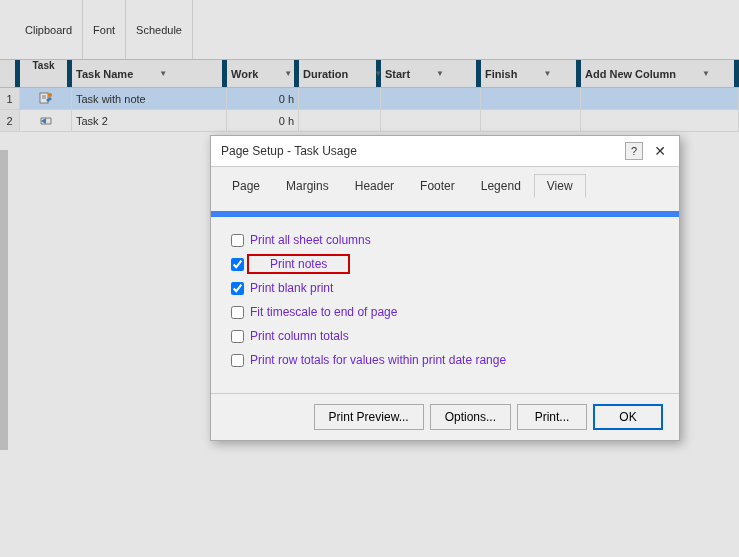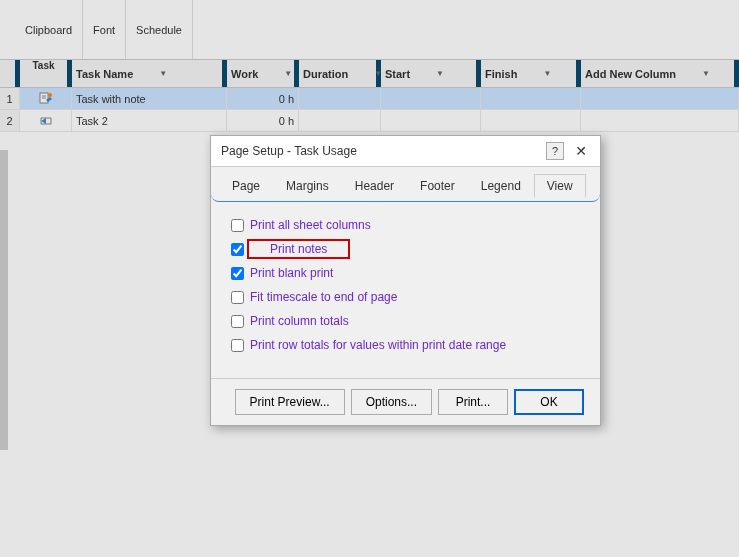--- a/index.html
+++ b/index.html
@@ -130,21 +130,21 @@
       width: 739px;
       height: 557px;
       background: rgba(0,0,0,0.1);
     }
 
     
     .dialog {
       position: absolute;
       top: 135px;
       left: 210px;
-      width: 391px;
+      width: 470px;
       background: #f0f0f0;
       border: 1px solid #aaa;
       box-shadow: 3px 3px 10px rgba(0,0,0,0.3);
     }
 
     .dialog-titlebar {
       background: #fff;
       border-bottom: 1px solid #ccc;
       padding: 6px 10px;
       display: flex;
@@ -186,24 +186,23 @@
       font-size: 14px;
       color: #333;
       display: flex;
       align-items: center;
       justify-content: center;
     }
 
     
     .tab-bar {
       display: flex;
-      padding: 6px 8px 4px;
-      background: #f0f0f0;
-      border-bottom: 1px solid #3b82f6;
-      border-radius: 8px;
+      padding: 6px 8px 14px;
+      background: #f0f0f0;
+      border-bottom: 6px solid #3b82f6;
     }
 
     .tab {
       padding: 4px 12px;
       font-size: 12px;
       color: #333;
       cursor: pointer;
       border: 1px solid transparent;
       background: none;
       position: relative;

